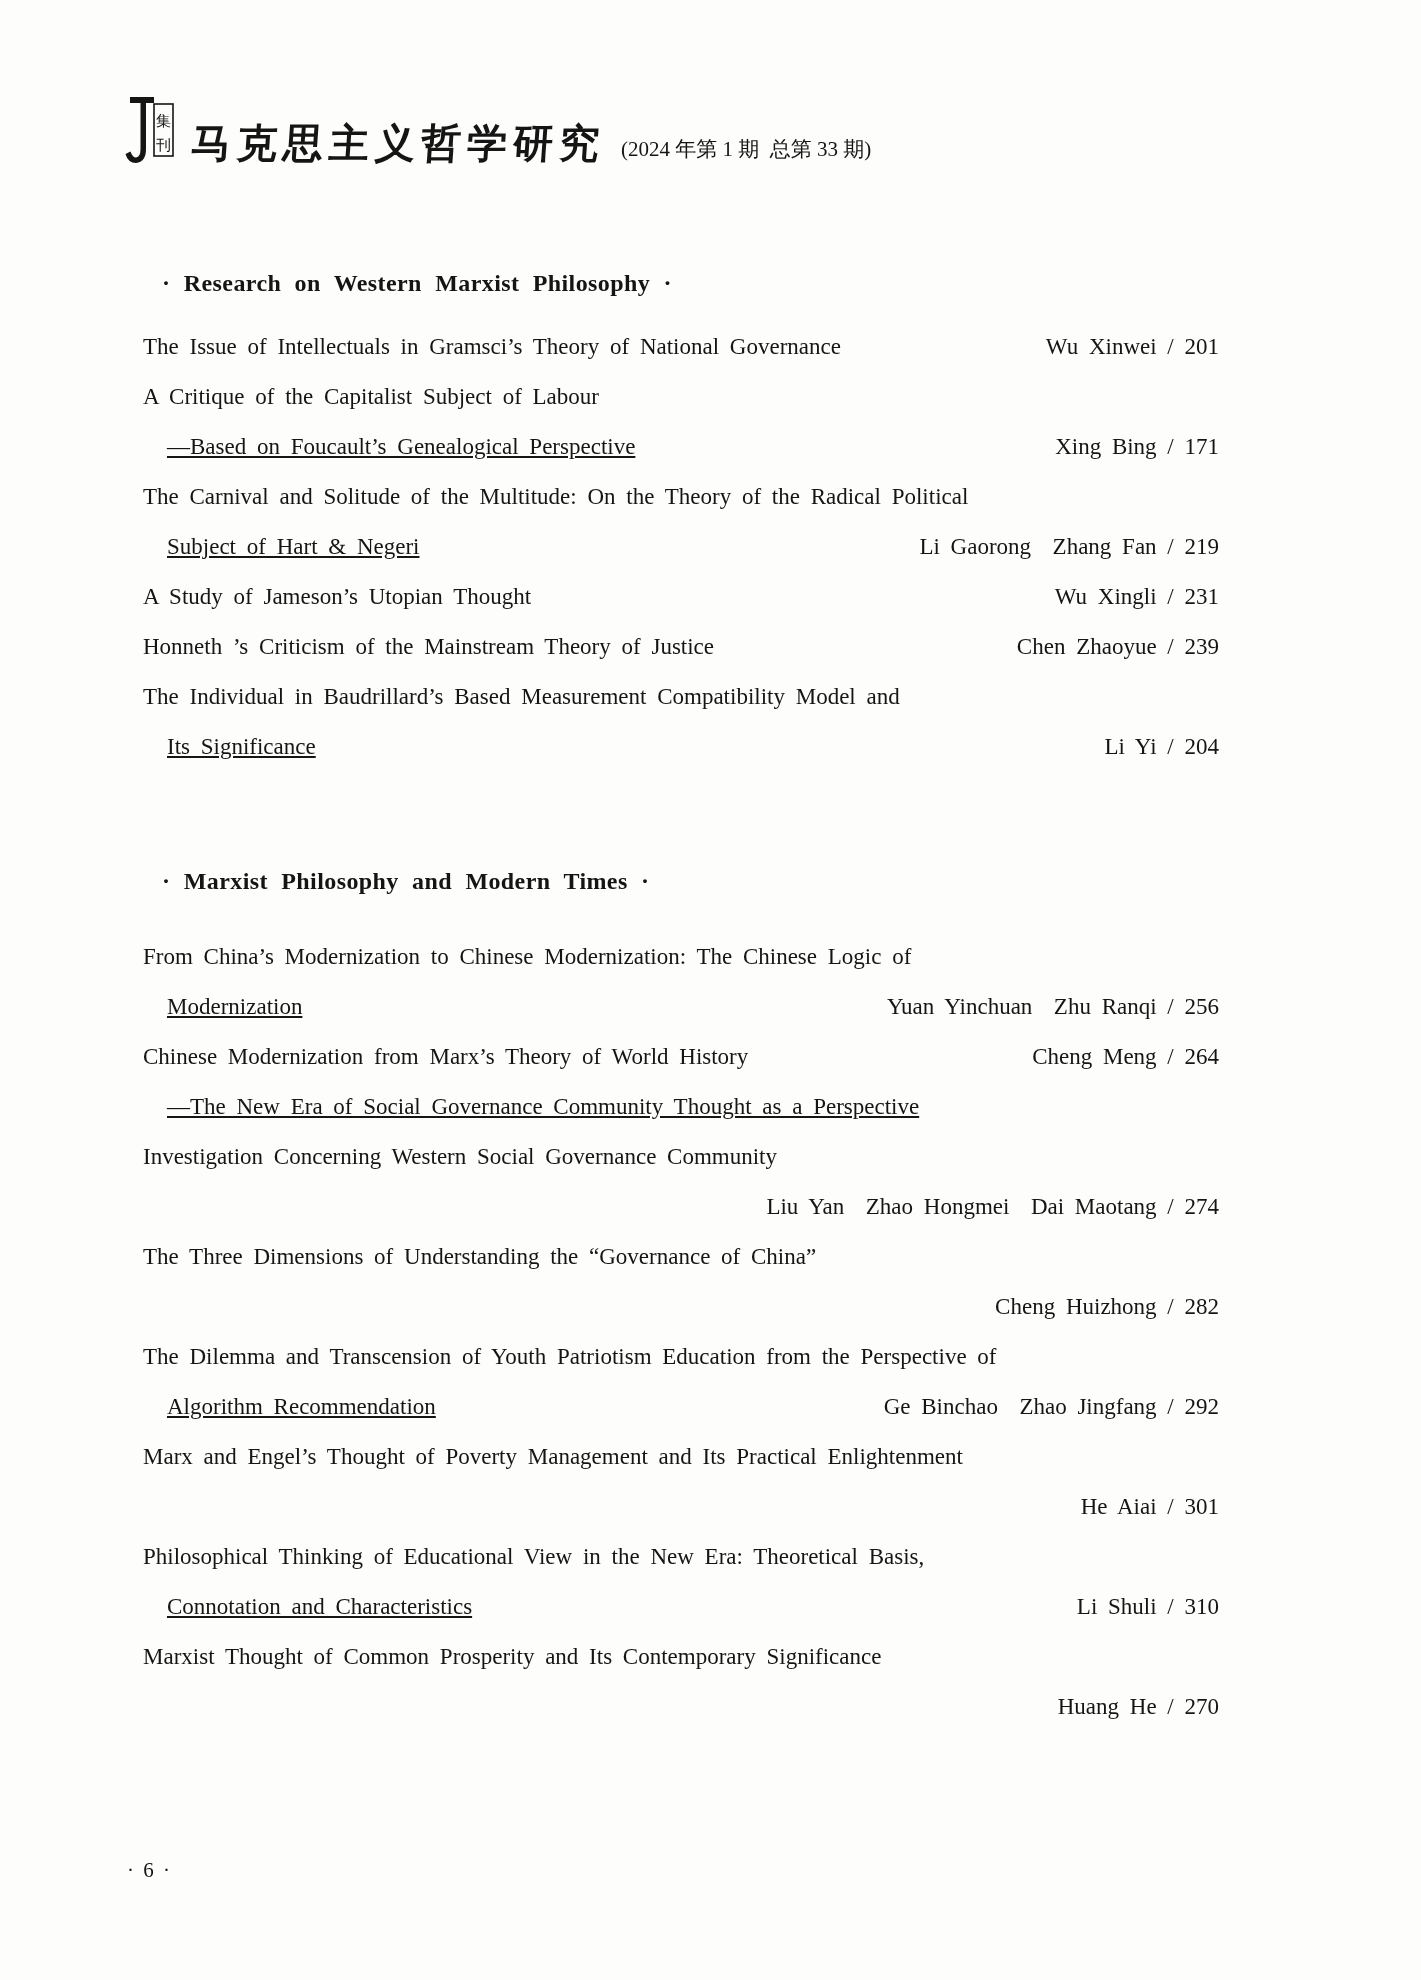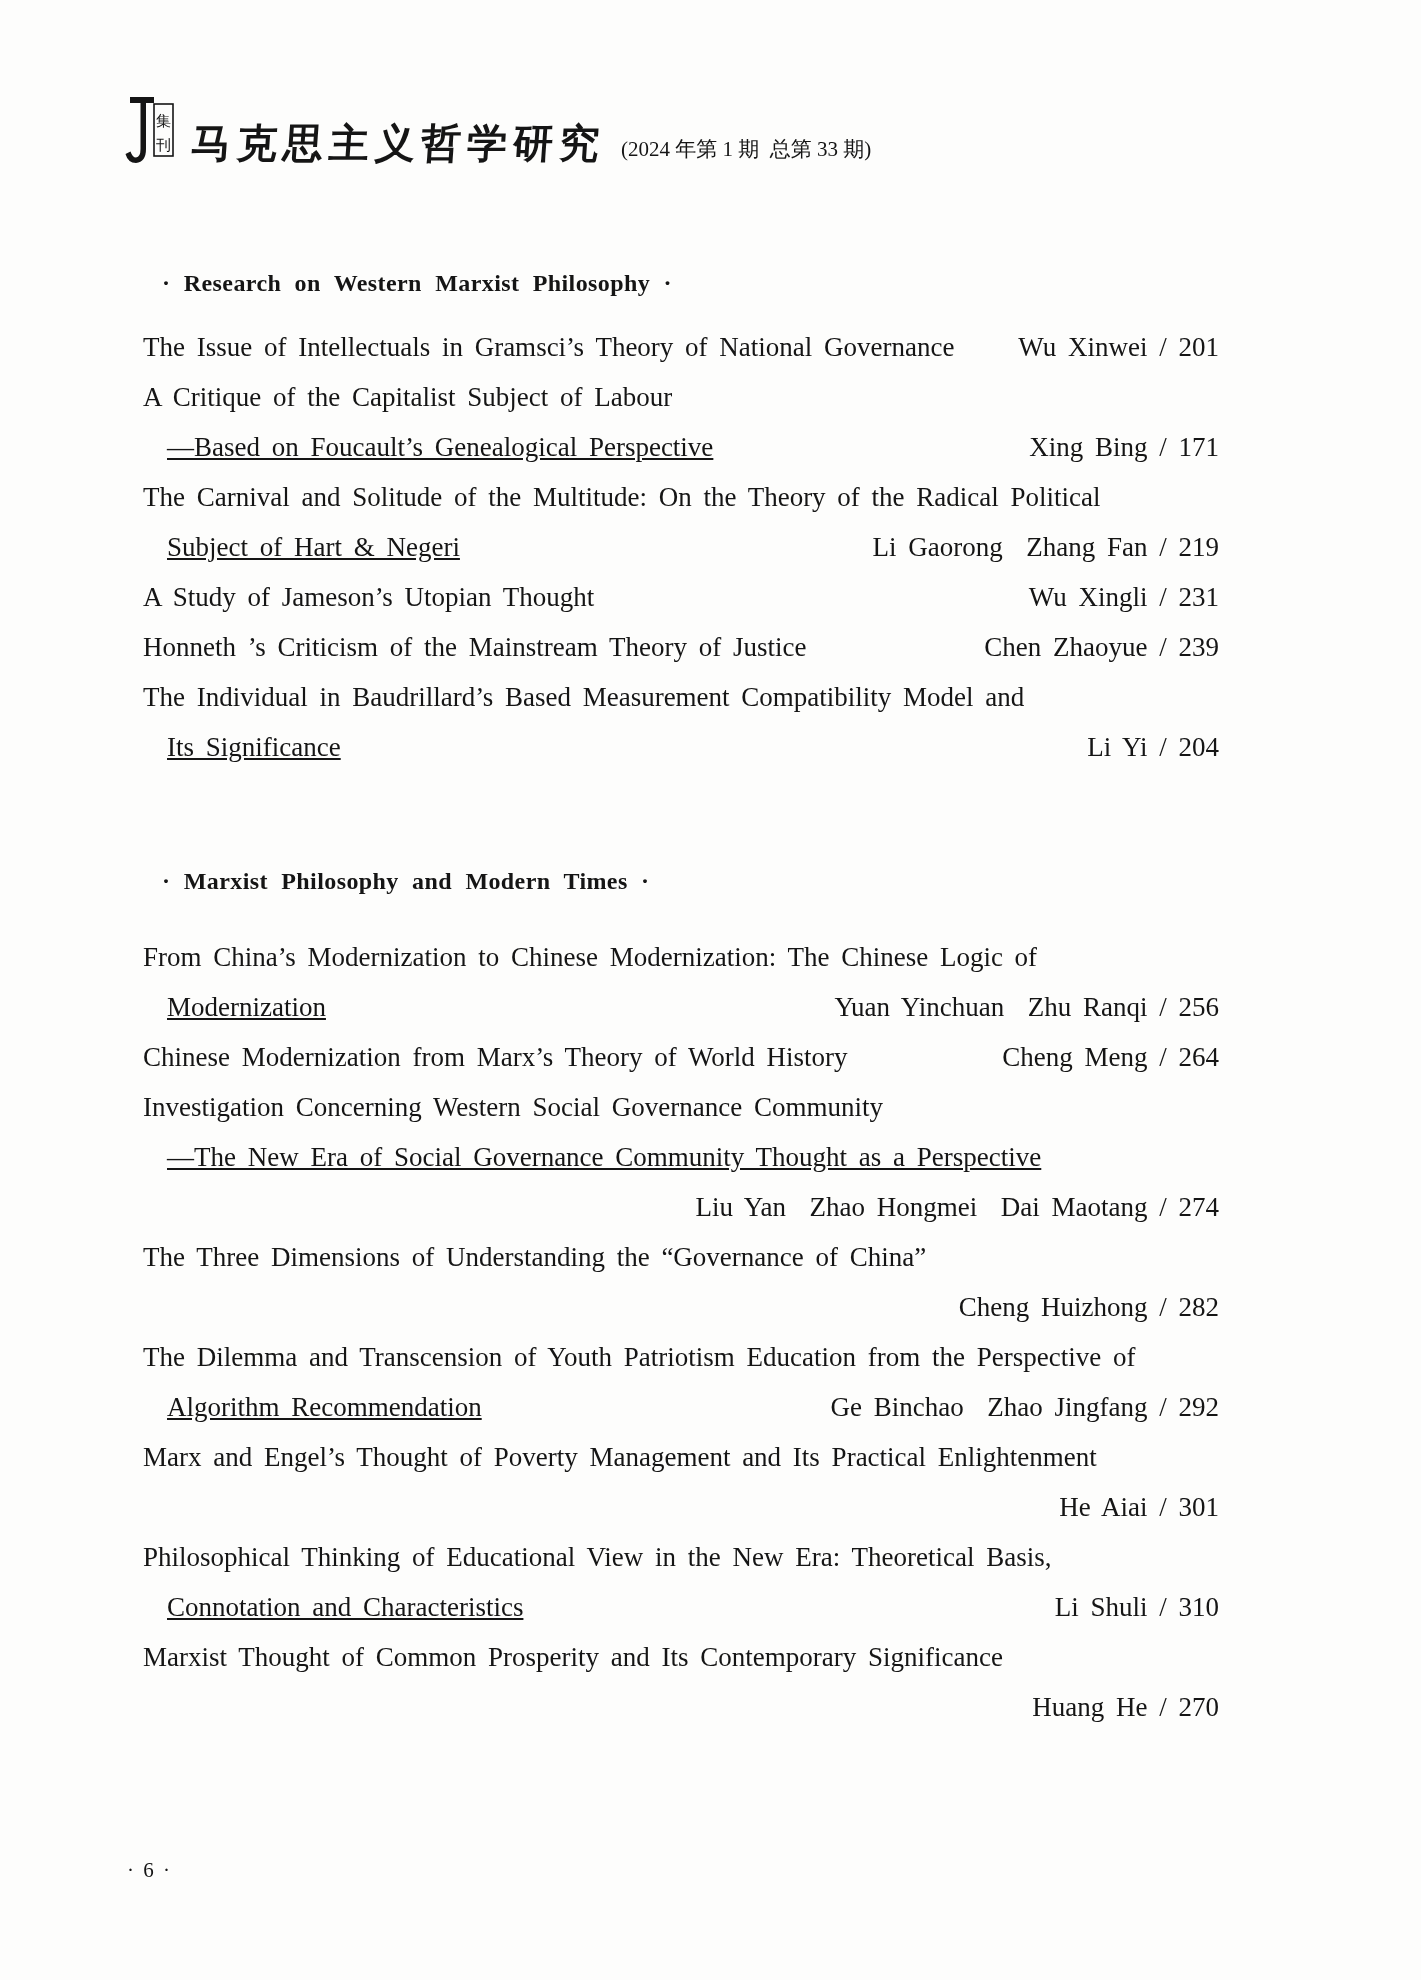--- a/index.html
+++ b/index.html
@@ -60,21 +60,21 @@
     left: 143px;
     width: 1076px;
   }
   .lines-1 { top: 322px; }
   .lines-2 { top: 932px; }
   .toc-line {
     display: flex;
     justify-content: space-between;
     align-items: center;
     height: 50px;
-    font-size: 27px;
+    font-size: 23px;
     white-space: pre;
   }
   .line-title { word-spacing: 5px; }
   .line-title.indent { padding-left: 24px; text-decoration: underline; }
   .line-byline { word-spacing: 5px; margin-left: auto; text-align: right; }
 
   
   .page-number {
     position: absolute;
     left: 127px;
@@ -113,22 +113,22 @@
       <div class="toc-line"><span class="line-title">Honneth ’s Criticism of the Mainstream Theory of Justice</span><span class="line-byline">Chen Zhaoyue / 239</span></div>
       <div class="toc-line"><span class="line-title">The Individual in Baudrillard’s Based Measurement Compatibility Model and</span></div>
       <div class="toc-line"><span class="line-title indent">Its Significance</span><span class="line-byline">Li Yi / 204</span></div>
     </div>
 
   <div class="section-heading heading-2">· Marxist Philosophy and Modern Times ·</div>
   <div class="toc-lines lines-2" id="section-lines-1">
       <div class="toc-line"><span class="line-title">From China’s Modernization to Chinese Modernization: The Chinese Logic of</span></div>
       <div class="toc-line"><span class="line-title indent">Modernization</span><span class="line-byline">Yuan Yinchuan  Zhu Ranqi / 256</span></div>
       <div class="toc-line"><span class="line-title">Chinese Modernization from Marx’s Theory of World History</span><span class="line-byline">Cheng Meng / 264</span></div>
+      <div class="toc-line"><span class="line-title indent">—The New Era of Social Governance Community Thought as a Perspective</span></div>
       <div class="toc-line"><span class="line-title">Investigation Concerning Western Social Governance Community</span></div>
-      <div class="toc-line"><span class="line-title indent">—The New Era of Social Governance Community Thought as a Perspective</span></div>
       <div class="toc-line"><span class="line-byline">Liu Yan  Zhao Hongmei  Dai Maotang / 274</span></div>
       <div class="toc-line"><span class="line-title">The Three Dimensions of Understanding the “Governance of China”</span></div>
       <div class="toc-line"><span class="line-byline">Cheng Huizhong / 282</span></div>
       <div class="toc-line"><span class="line-title">The Dilemma and Transcension of Youth Patriotism Education from the Perspective of</span></div>
       <div class="toc-line"><span class="line-title indent">Algorithm Recommendation</span><span class="line-byline">Ge Binchao  Zhao Jingfang / 292</span></div>
       <div class="toc-line"><span class="line-title">Marx and Engel’s Thought of Poverty Management and Its Practical Enlightenment</span></div>
       <div class="toc-line"><span class="line-byline">He Aiai / 301</span></div>
       <div class="toc-line"><span class="line-title">Philosophical Thinking of Educational View in the New Era: Theoretical Basis,</span></div>
       <div class="toc-line"><span class="line-title indent">Connotation and Characteristics</span><span class="line-byline">Li Shuli / 310</span></div>
       <div class="toc-line"><span class="line-title">Marxist Thought of Common Prosperity and Its Contemporary Significance</span></div>

